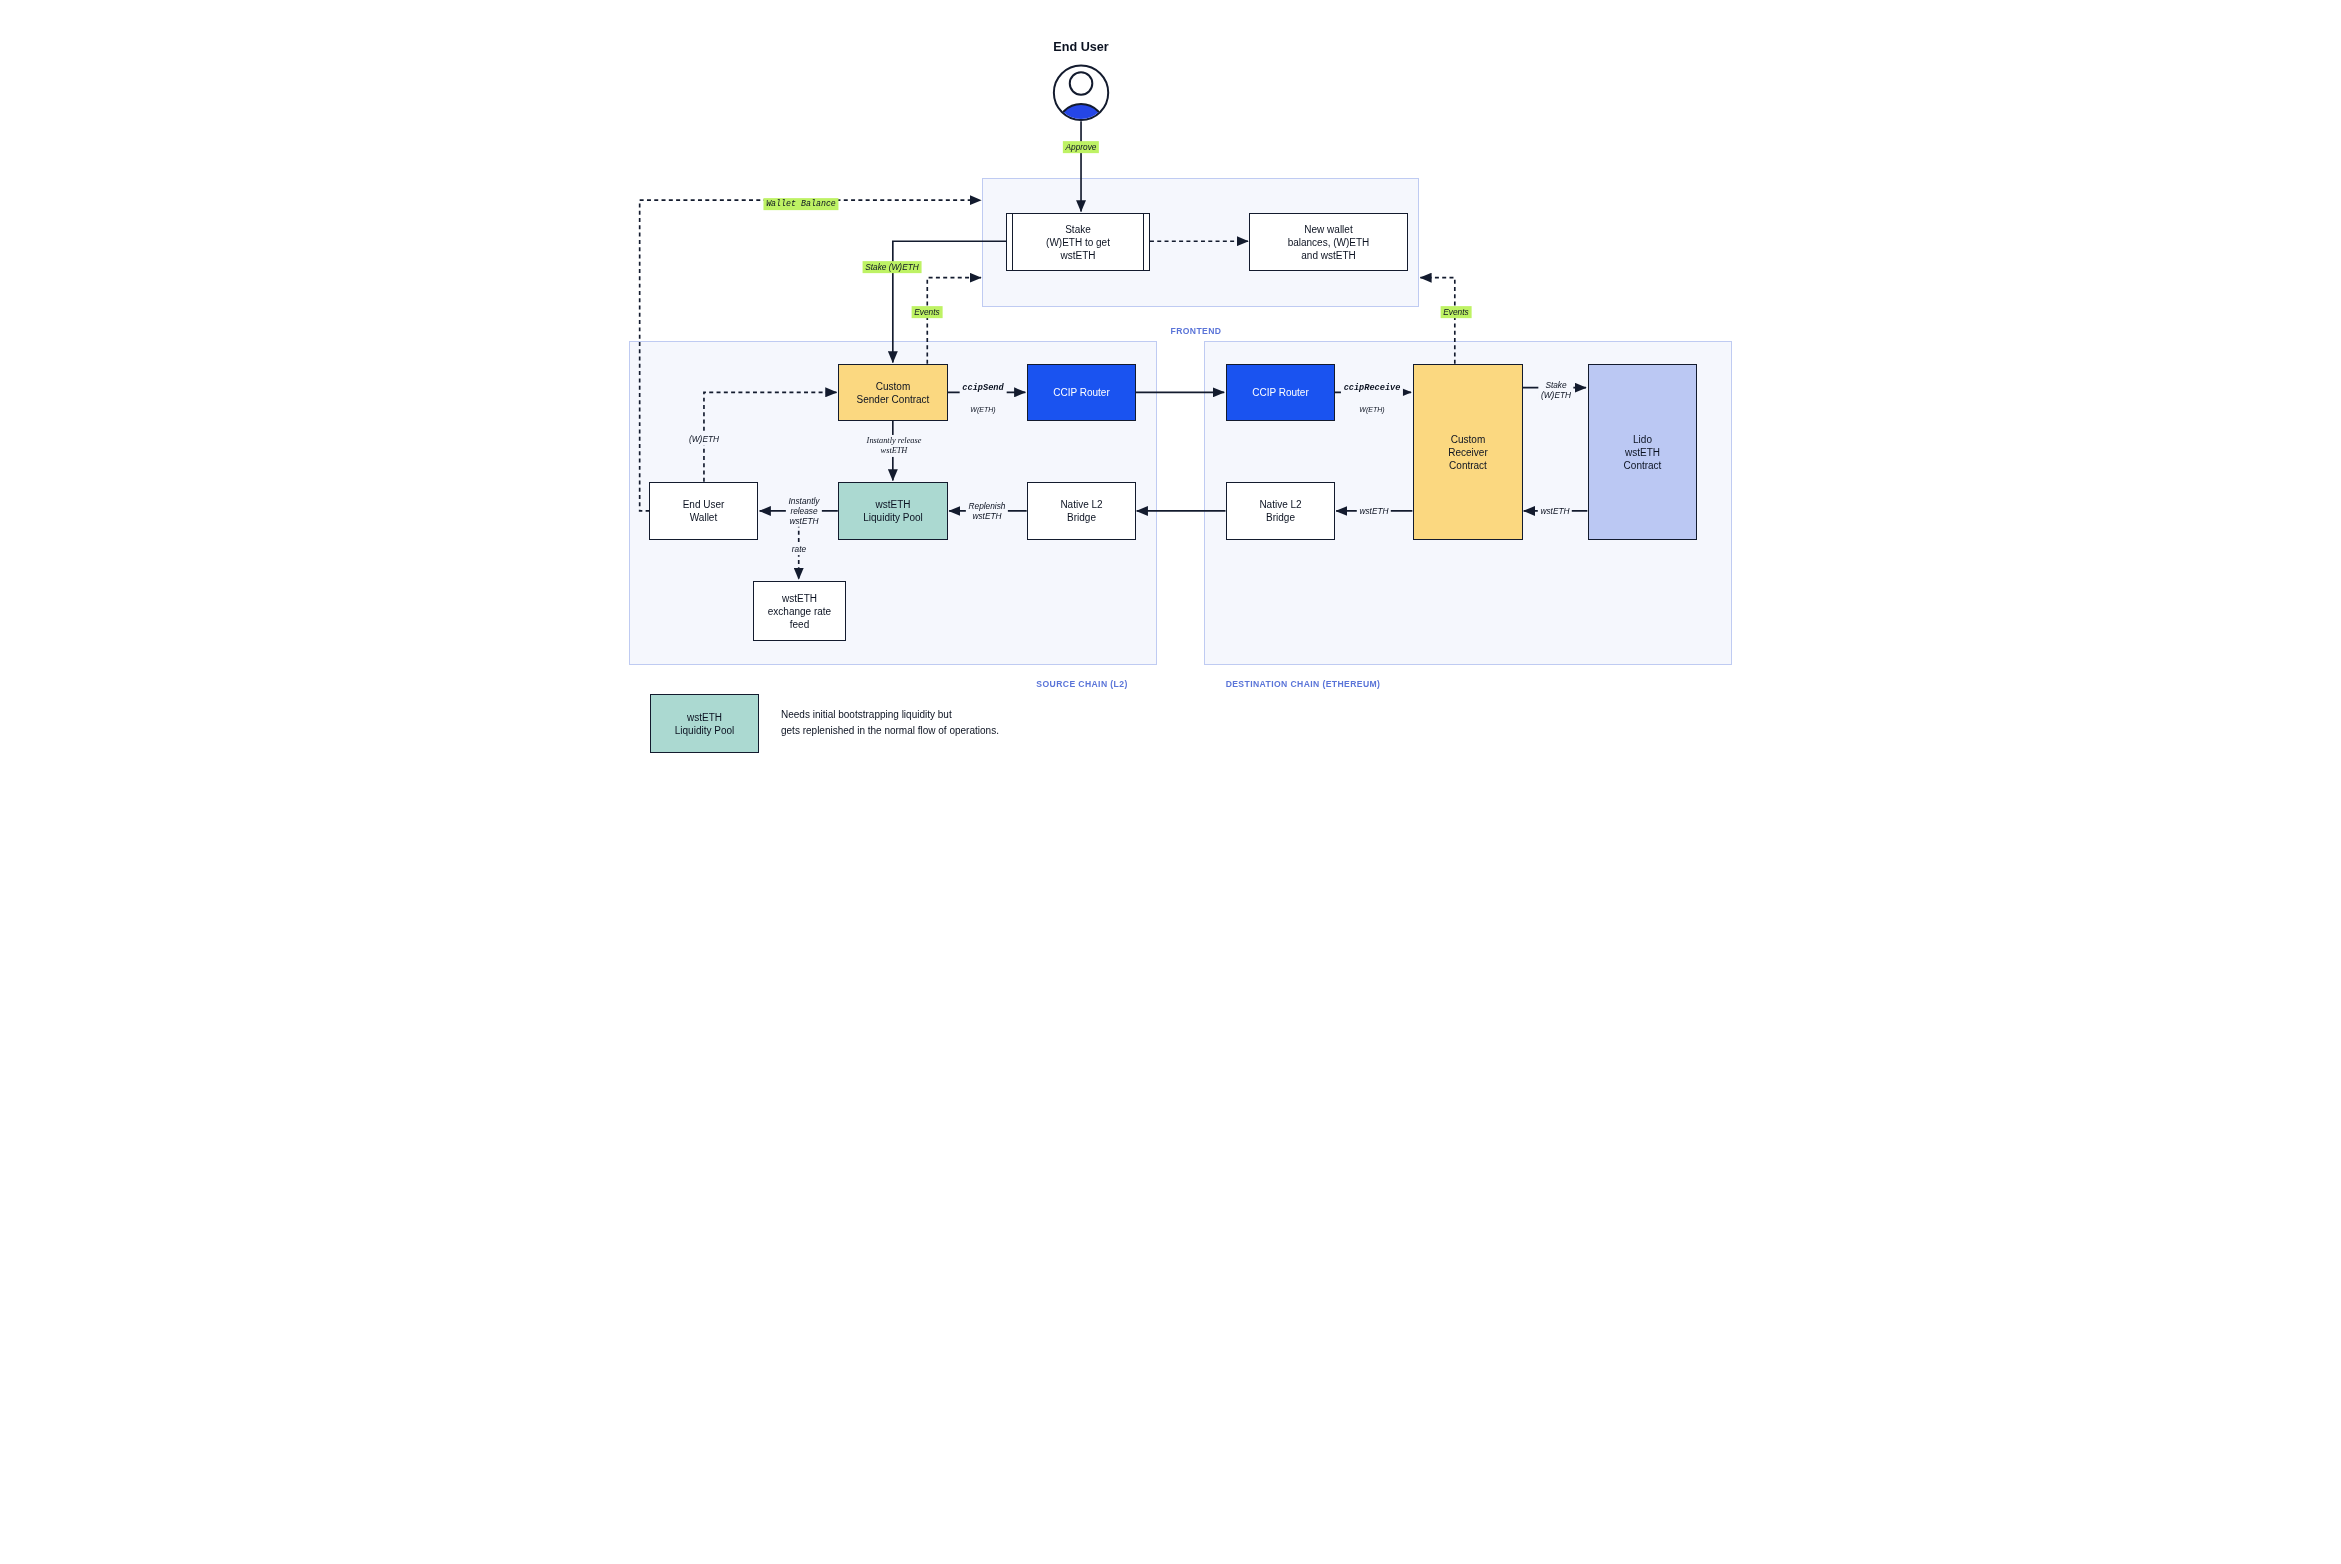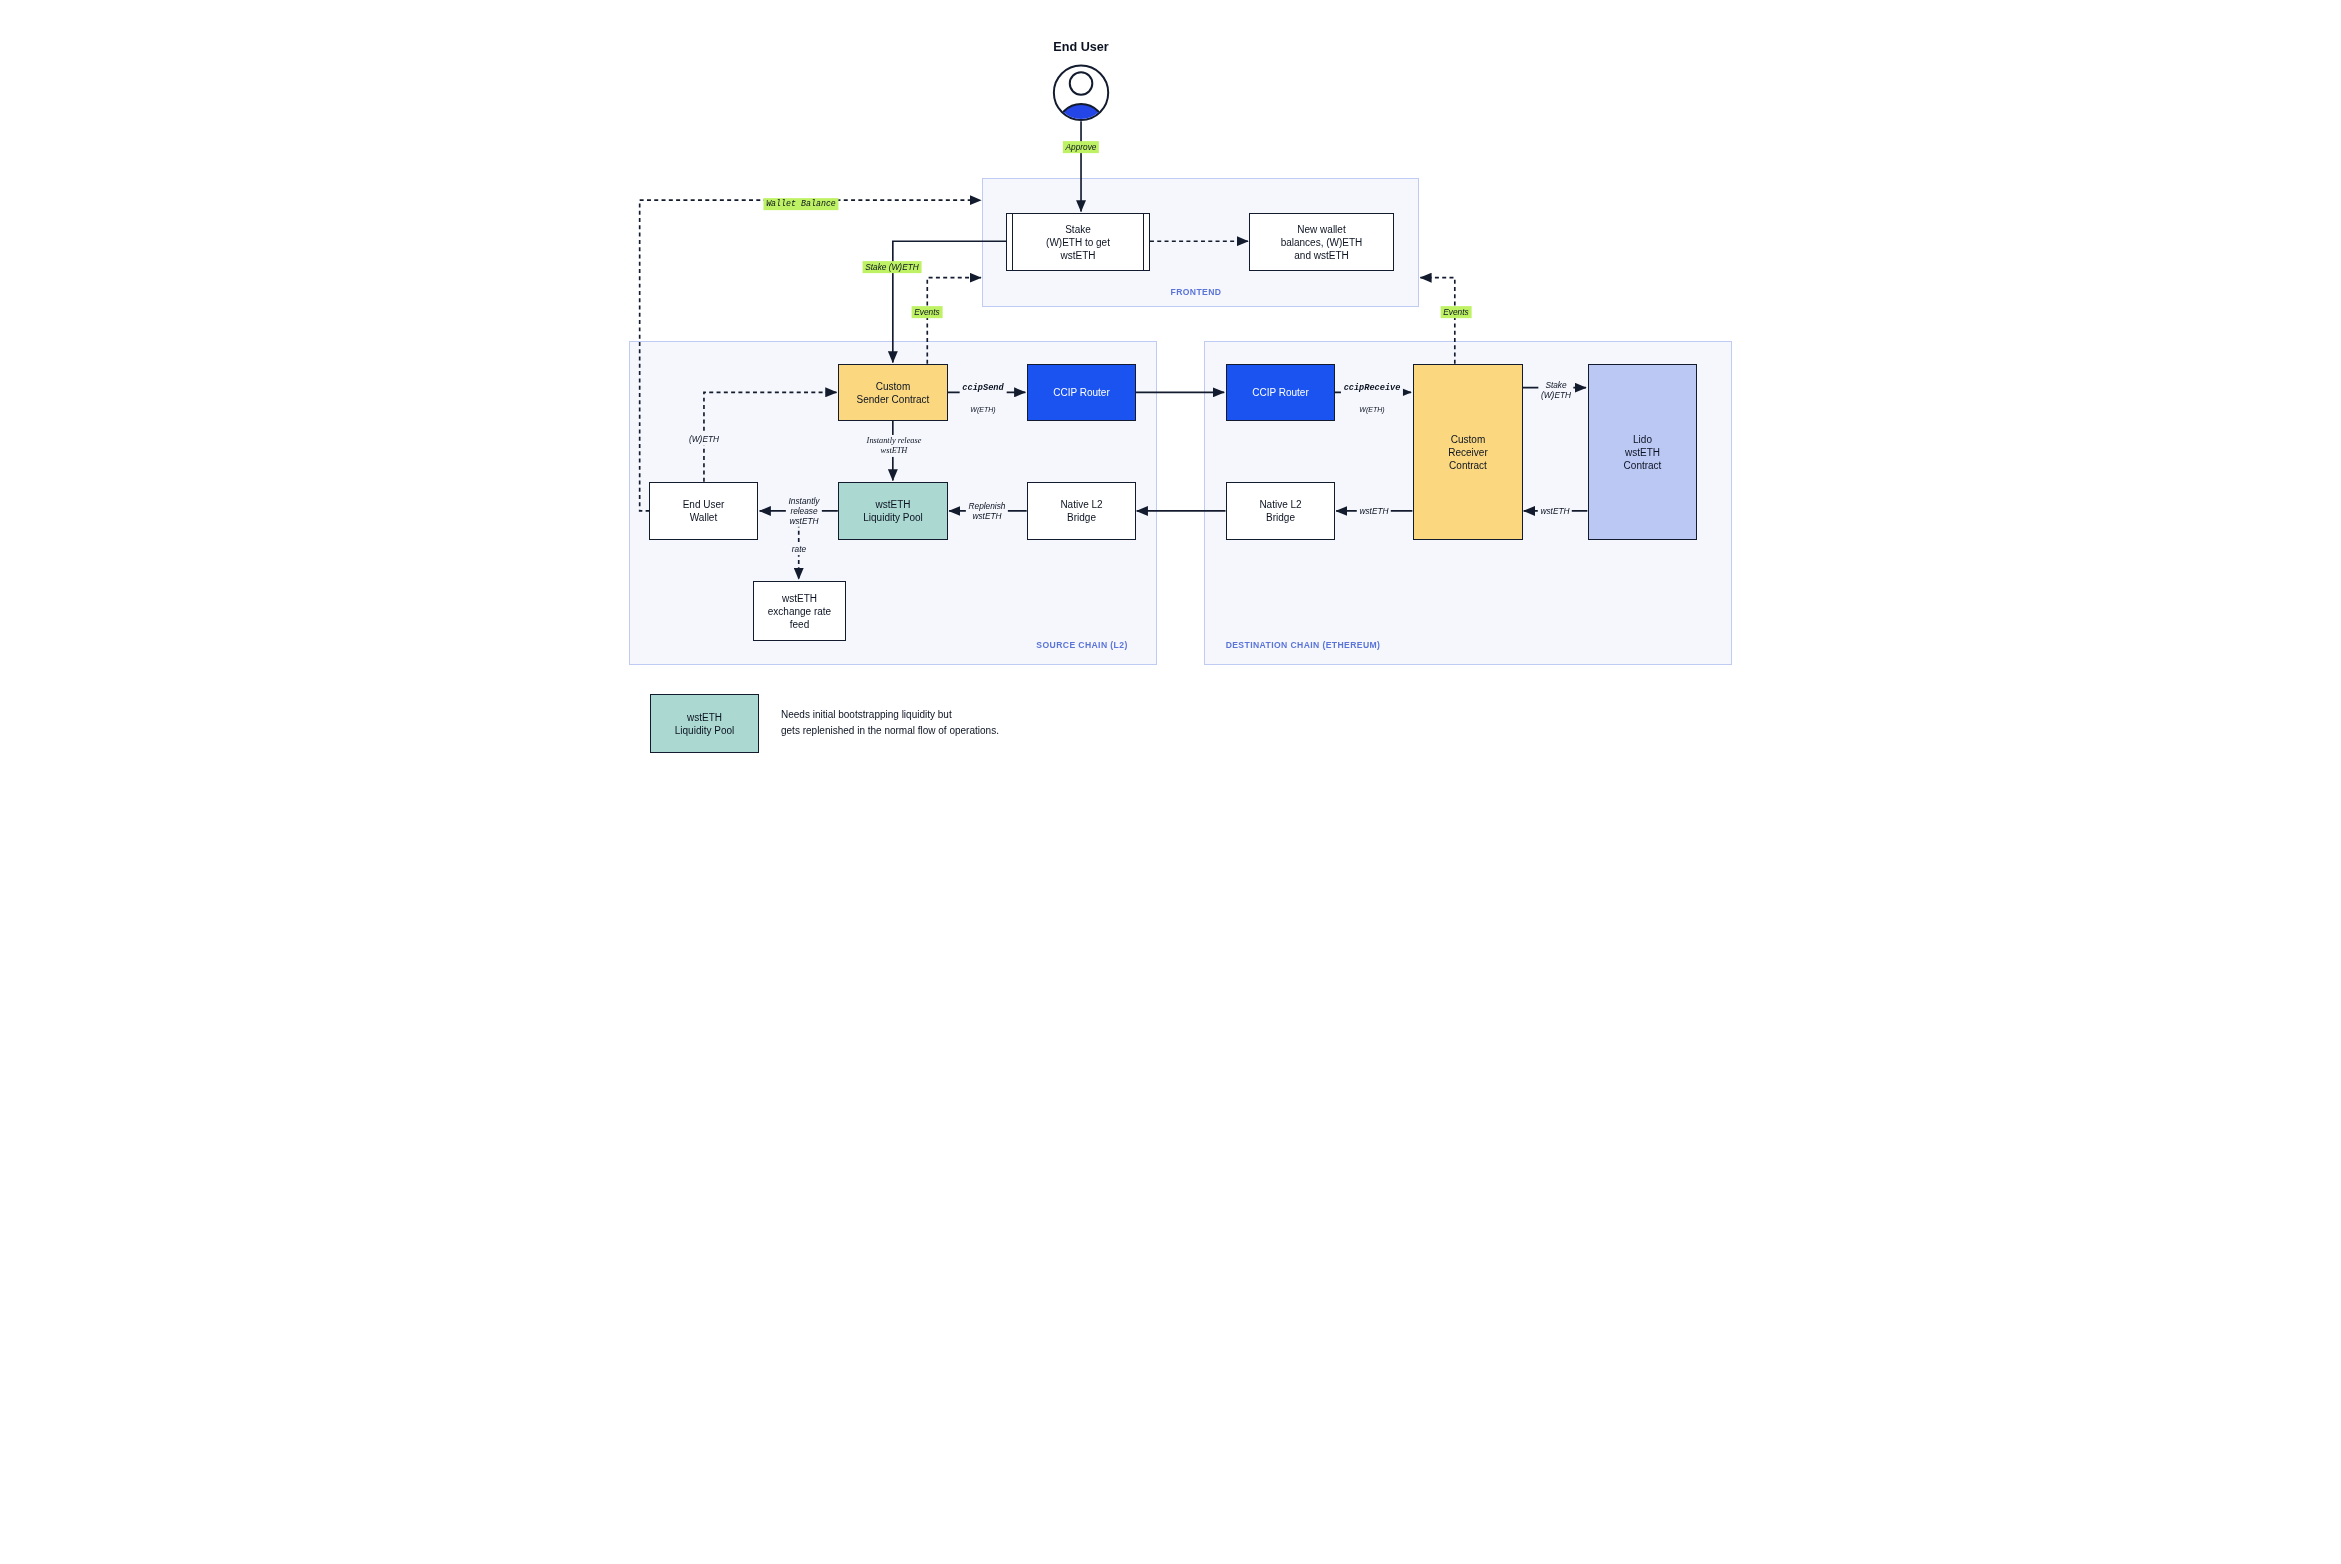--- a/index.html
+++ b/index.html
@@ -12,21 +12,21 @@
     --teal:#abd9d1;
     --periwinkle:#bbc8f3;
     --actor-blue:#2546e6;
   }
   *{box-sizing:border-box;}
   body{margin:0;background:#ffffff;font-family:"Liberation Sans",sans-serif;color:#0b1221;}
   .canvas{position:relative;width:1171px;height:782px;background:#fff;overflow:hidden;margin:0 auto;}
 
   .section{position:absolute;background:var(--section-fill);border:1px solid var(--section-border);z-index:1;}
   .section-label{position:absolute;transform:translate(-50%,-50%);color:var(--section-label);
-    font-weight:bold;font-size:8.6px;letter-spacing:0.4px;white-space:nowrap;z-index:4;}
+    font-weight:bold;font-size:8.6px;letter-spacing:0.4px;white-space:nowrap;z-index:4;margin-top:39px;}
 
   svg.wires{position:absolute;left:0;top:0;z-index:2;color:var(--line);}
   .wire{stroke:var(--line);stroke-width:2.5;fill:none;}
   .wire.dashed{stroke-dasharray:6 5;}
   #ah path{fill:var(--line);}
   .actor-outer,.actor-head{fill:#fff;stroke:var(--line);stroke-width:3;}
   .actor-body{fill:var(--actor-blue);stroke:var(--line);stroke-width:3;}
 
   .node{position:absolute;display:flex;align-items:center;justify-content:center;text-align:center;
     white-space:pre-line;background:#fff;border:1.7px solid var(--line);font-size:10px;line-height:1.3;z-index:3;}
@@ -96,21 +96,21 @@
     <path class="wire dashed" d="M97,771 L82,771 L82,302 L597,302" marker-end="url(#ah)"></path>
     <path class="wire dashed" d="M516,549 L516,419 L597,419" marker-end="url(#ah)"></path>
     <path class="wire dashed" d="M1312,549 L1312,419 L1260,419" marker-end="url(#ah)"></path>
     <path class="wire dashed" d="M179,727 L179,592 L379,592" marker-end="url(#ah)"></path>
     <path class="wire dashed" d="M322,779 L322,874" marker-end="url(#ah)"></path>
   </svg>
 
   <div class="node proc" style="left:421px;top:213px;width:144px;height:58px;">Stake
 (W)ETH to get
 wstETH</div>
-  <div class="node" style="left:664px;top:213px;width:145px;height:58px;">New wallet
+  <div class="node" style="left:664px;top:213px;width:159px;height:58px;">New wallet
 balances, (W)ETH
 and wstETH</div>
 
   <div class="node yellow" style="left:253px;top:364px;width:110px;height:57px;">Custom
 Sender Contract</div>
   <div class="node blue" style="left:442px;top:364px;width:109px;height:57px;">CCIP Router</div>
   <div class="node" style="left:64px;top:482px;width:109px;height:58px;">End User
 Wallet</div>
   <div class="node teal" style="left:253px;top:482px;width:110px;height:58px;">wstETH
 Liquidity Pool</div>

